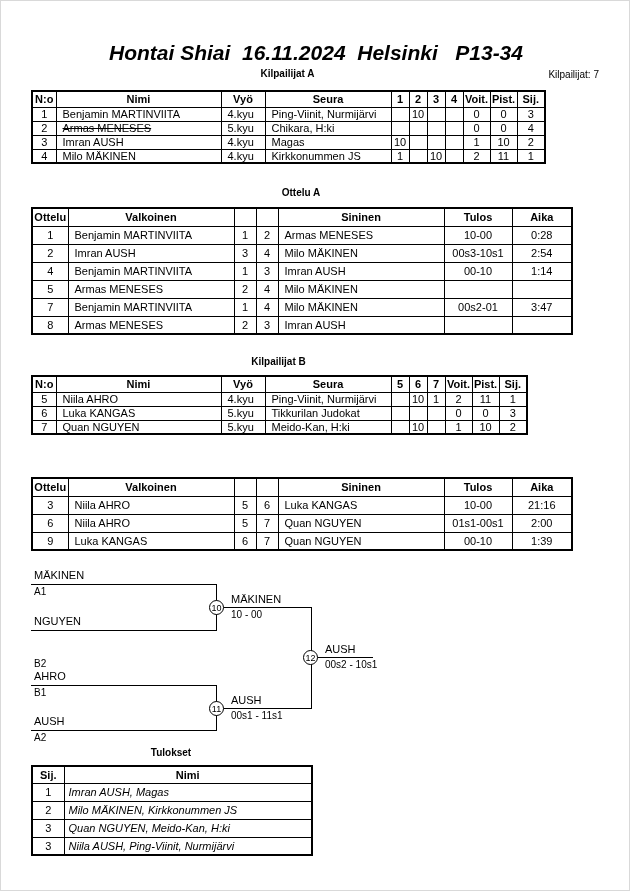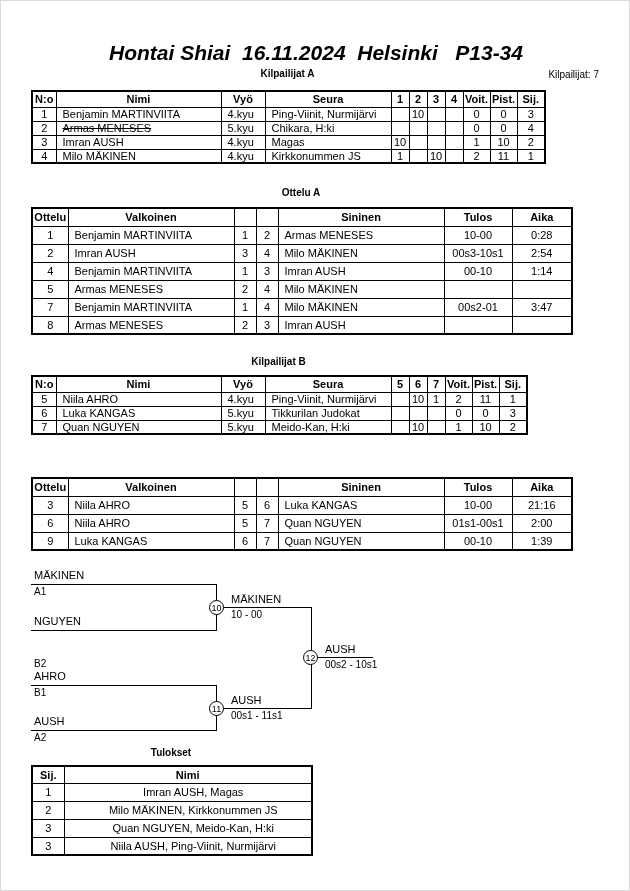--- a/index.html
+++ b/index.html
@@ -22,21 +22,21 @@
   .kil th { height:16px; }
   .kil td { height:14px; }
   .kil td:nth-child(2), .kil td:nth-child(3), .kil td:nth-child(4) { text-align:left; padding-left:6px; }
 
   .ott th { height:18px; }
   .ott td { height:18px; }
   .ott td:nth-child(2), .ott td:nth-child(5) { text-align:left; padding-left:6px; }
 
   .res th { height:17px; }
   .res td { height:18px; }
-  .res td:nth-child(2) { text-align:center; padding-left:12px; }
+  .res td:nth-child(2) { text-align:left; padding-left:4px;font-style:italic; }
 
   .strike { text-decoration:line-through; }
 
   .bracket { position:absolute; left:0; top:563px; width:630px; height:180px; }
   .b-name  { position:absolute; font-size:11px; line-height:13px; }
   .b-seed  { position:absolute; font-size:10px; line-height:12px; }
   .b-win   { position:absolute; font-size:11px; line-height:13px; }
   .b-score { position:absolute; font-size:10px; line-height:10px; }
   .b-h { position:absolute; height:1px; background:#000; }
   .b-v { position:absolute; width:1px; background:#000; }

